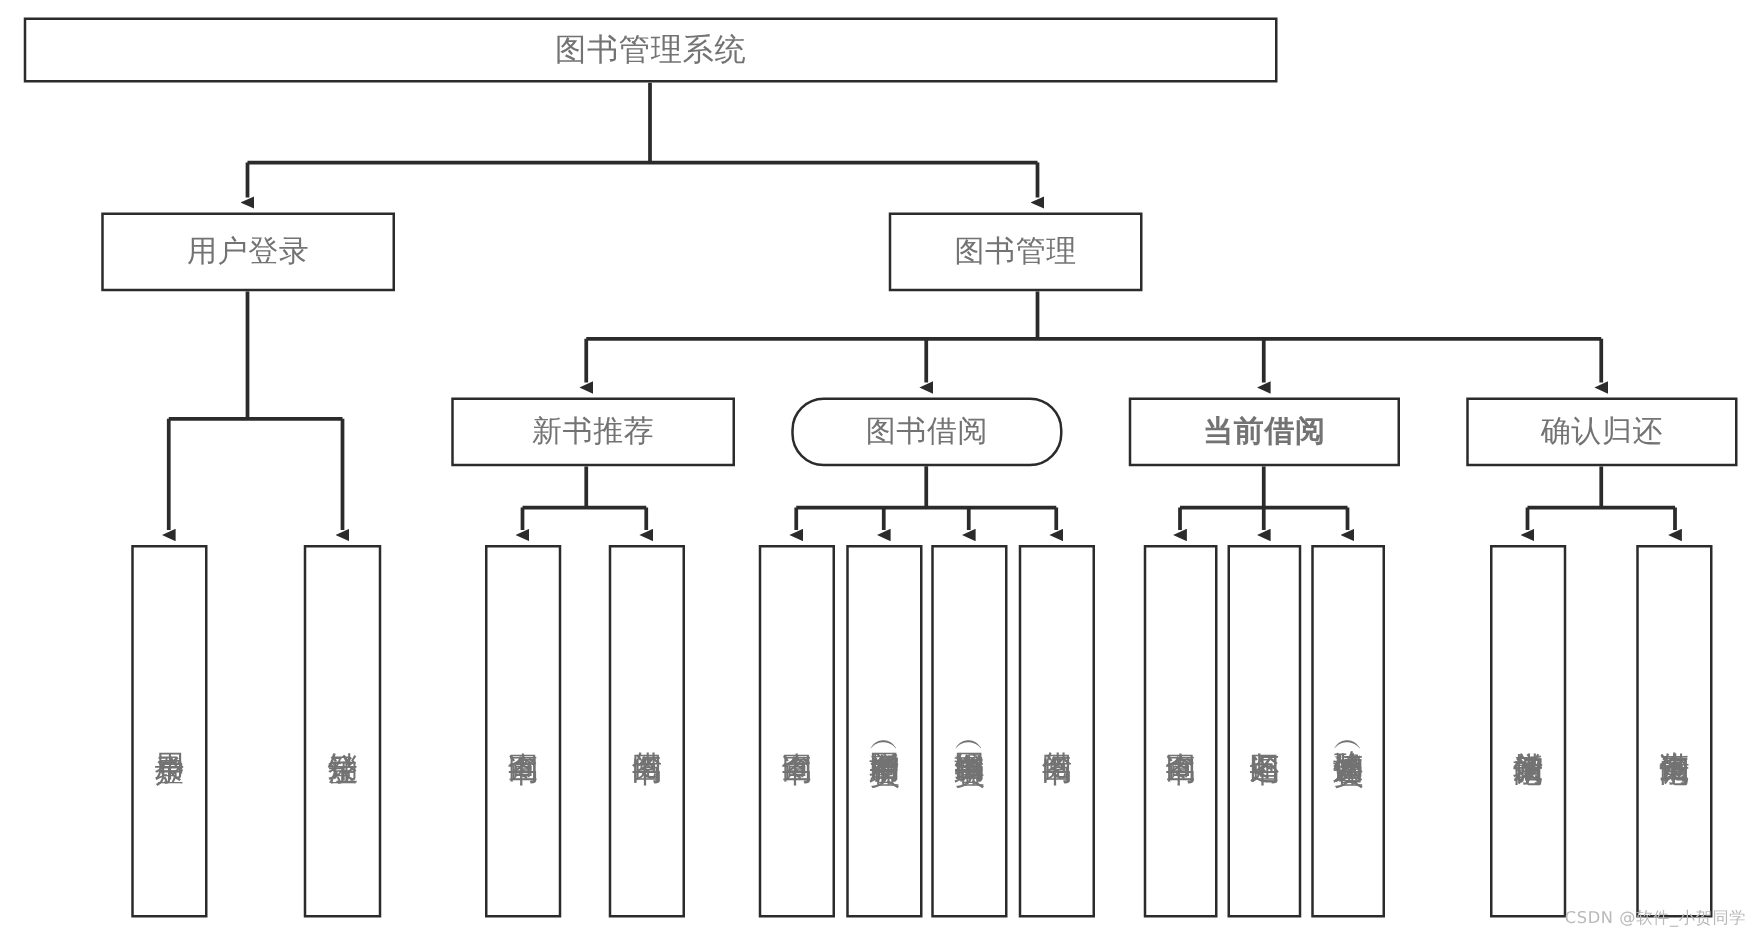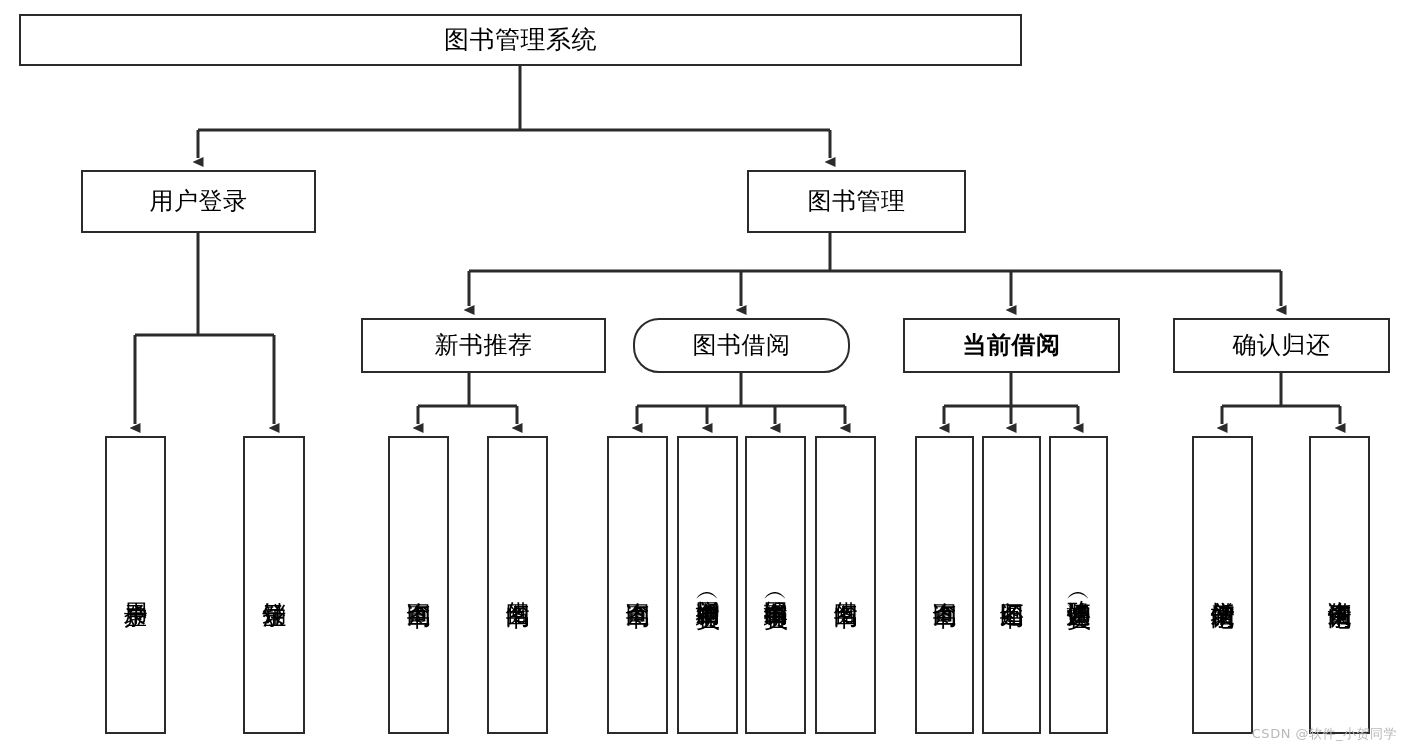--- a/index.html
+++ b/index.html
@@ -25,21 +25,21 @@
     height: 747px;
   }
   .node-box {
     position: absolute;
     box-sizing: border-box;
     border: 2px solid #2b2b2b;
     background: #ffffff;
     display: flex;
     align-items: center;
     justify-content: center;
-    color: #000000;
+    color: #737373;
   }
   .node-label-h {
     font-size: 24px;
     line-height: 1.1;
     letter-spacing: 0.5px;
     white-space: nowrap;
   }
   .node-box.root .node-label-h { font-size: 25px; }
   .node-box.leaf {
     padding: 6px 0;
@@ -133,25 +133,25 @@
     </g>
   </svg>
 
   <div class="node-box root" style="left:19px; top:14px; width:1003px; height:52px;">
     <span class="node-label-h">图书管理系统</span>
   </div>
 
   <div class="node-box" style="left:81px; top:170px; width:235px; height:63px;">
     <span class="node-label-h">用户登录</span>
   </div>
-  <div class="node-box" style="left:711px; top:170px; width:219px; height:63px;margin-left:36px;">
+  <div class="node-box" style="left:711px; top:170px; width:203px; height:63px;">
     <span class="node-label-h">图书管理</span>
   </div>
 
-  <div class="node-box" style="left:361px; top:318px; width:245px; height:55px;">
+  <div class="node-box" style="left:361px; top:318px; width:227px; height:55px;">
     <span class="node-label-h">新书推荐</span>
   </div>
   <div class="node-box" style="left:633px; top:318px; width:217px; height:55px;border-radius:26px;">
     <span class="node-label-h">图书借阅</span>
   </div>
   <div class="node-box" style="left:903px; top:318px; width:217px; height:55px;font-weight:bold;">
     <span class="node-label-h">当前借阅</span>
   </div>
   <div class="node-box" style="left:1173px; top:318px; width:217px; height:55px;">
     <span class="node-label-h">确认归还</span>

